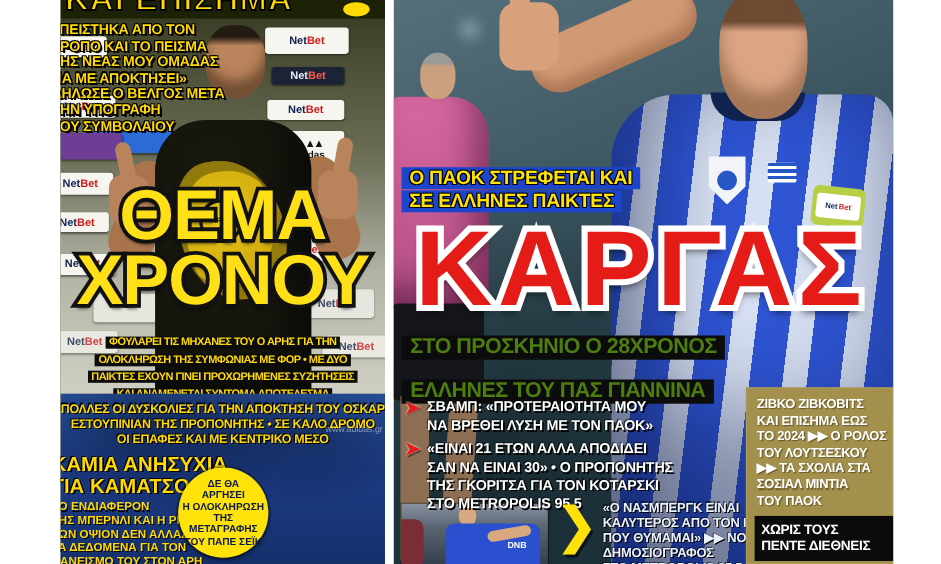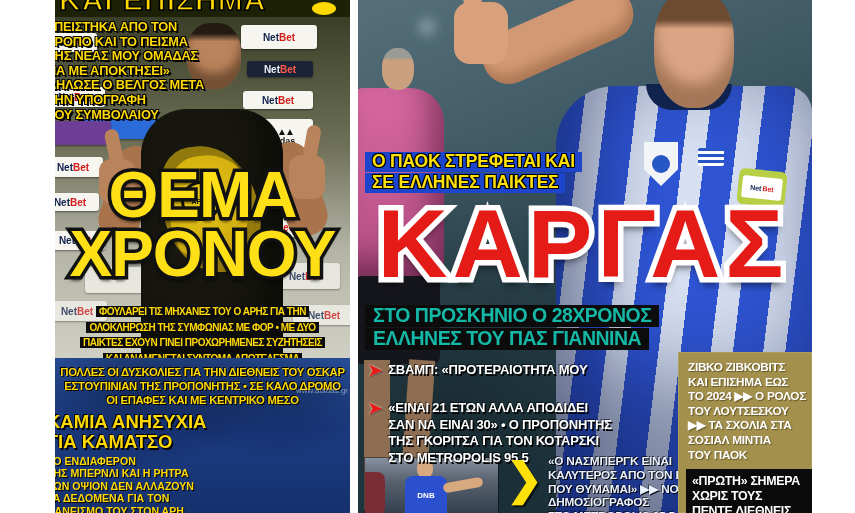--- a/index.html
+++ b/index.html
@@ -127,38 +127,38 @@
   .rp-kicker span{display:table;background:#1c45cc;color:#ffe10a;font-weight:bold;font-size:17.5px;
        line-height:17px;padding:1px 7px 2px;margin-bottom:1px;letter-spacing:-.2px;
        text-shadow:1px 1px 0 #000,-1px 1px 0 #000,1px -1px 0 #000,-1px -1px 0 #000;}
   
   .rp-headline{position:absolute;left:0;right:4px;top:196px;z-index:11;text-align:center;
        font-weight:bold;font-size:97px;line-height:.98;letter-spacing:5px;}
   .rp-headline .stroke{position:absolute;left:0;right:0;top:0;color:#fff;-webkit-text-stroke:11px #fff;
        text-shadow:0 7px 8px rgba(0,0,0,.65);}
   .rp-headline .fillR{position:relative;color:#e41b17;}
   .rp-deck{position:absolute;left:7px;top:305px;z-index:10;}
-  .rp-deck span{display:table;background:#0c0c0c;color:#14b8a6;font-weight:bold;font-size:19.5px;
-       line-height:19px;padding:1px 8px 2px;margin-bottom:1px;letter-spacing:-.5px;}
+  .rp-deck span{display:table;background:#0c0c0c;color:#4d7c0f;font-weight:bold;font-size:19.5px;
+       line-height:19px;padding:1px 8px 2px;margin-bottom:18px;letter-spacing:-.5px;}
   
   .rp-bullet{position:absolute;left:10px;z-index:10;display:flex;gap:6px;}
   .rp-bullet.b1{top:362px;}
   .rp-bullet.b2{top:400px;}
   .bullet-arrow{color:#e41b17;font-size:17px;line-height:17px;font-weight:bold;
        text-shadow:0 0 2px #fff,1px 1px 0 rgba(0,0,0,.6);}
   .rp-bullet .btxt{font-weight:bold;font-size:13px;line-height:16.6px;color:#fff;white-space:nowrap;
        letter-spacing:-.2px;text-shadow:1.5px 1.5px 0 #000,-1px -1px 0 rgba(0,0,0,.6);}
   
   .rp-mini{position:absolute;left:7px;top:458px;width:133px;height:55px;z-index:9;overflow:hidden;
        background:linear-gradient(#8891a0 0%,#5a6370 40%,#33404e 100%);box-shadow:0 0 0 1px rgba(0,0,0,.4);}
   .mini-maroon{position:absolute;left:-8px;top:14px;width:28px;height:44px;background:#7a2d35;border-radius:8px;}
   .mini-head{position:absolute;left:52px;top:2px;width:16px;height:18px;border-radius:45%;background:#d8a87f;}
   .mini-body{position:absolute;left:40px;top:18px;width:42px;height:38px;border-radius:8px 8px 0 0;
        background:#2b50cf;display:flex;align-items:center;justify-content:center;
-       color:#fff;font-weight:bold;font-size:8px;}
+       color:#fff;font-weight:bold;font-size:8px;padding-left:44px;}
   .mini-arm{position:absolute;left:78px;top:22px;width:40px;height:10px;background:#d8a87f;border-radius:5px;rotate:-10deg;}
   
   .rp-quote{position:absolute;left:148px;top:455px;z-index:10;display:flex;gap:5px;}
   .big-chevron{color:#ffe10a;font-size:44px;line-height:44px;font-weight:bold;margin-top:2px;
        text-shadow:2px 2px 0 rgba(0,0,0,.6);}
   .rp-quote .qtxt{font-weight:bold;font-size:11.8px;line-height:13.8px;color:#eaf1ff;white-space:nowrap;
        letter-spacing:-.2px;text-shadow:1px 1px 0 #000,-1px -1px 0 rgba(0,0,0,.55);}
   
   .rp-sidebar{position:absolute;left:320px;top:352px;width:134px;bottom:0;z-index:12;background:#a3904c;
        padding:8px 0 0 10px;box-sizing:border-box;box-shadow:inset 0 0 0 1px rgba(255,255,255,.12);}
@@ -277,35 +277,42 @@
 
   <div class="lp-subdeck">
     <div><span>ΦΟΥΛΑΡΕΙ ΤΙΣ ΜΗΧΑΝΕΣ ΤΟΥ Ο ΑΡΗΣ ΓΙΑ ΤΗΝ</span></div>
     <div><span>ΟΛΟΚΛΗΡΩΣΗ ΤΗΣ ΣΥΜΦΩΝΙΑΣ ΜΕ ΦΟΡ • ΜΕ ΔΥΟ</span></div>
     <div><span>ΠΑΙΚΤΕΣ ΕΧΟΥΝ ΓΙΝΕΙ ΠΡΟΧΩΡΗΜΕΝΕΣ ΣΥΖΗΤΗΣΕΙΣ</span></div>
     <div><span>ΚΑΙ ΑΝΑΜΕΝΕΤΑΙ ΣΥΝΤΟΜΑ ΑΠΟΤΕΛΕΣΜΑ</span></div>
   </div>
 
   <div class="lp-blue">
     <div class="lp-intro">
-      <div>ΠΟΛΛΕΣ ΟΙ ΔΥΣΚΟΛΙΕΣ ΓΙΑ ΤΗΝ ΔΙΕΘΝΕΙΣ ΤΟΥ ΟΣΚΑΡ</div>
+      <div>ΠΟΛΛΕΣ ΟΙ ΔΥΣΚΟΛΙΕΣ ΓΙΑ ΤΗΝ ΑΠΟΚΤΗΣΗ ΤΟΥ ΟΣΚΑΡ</div>
       <div>ΕΣΤΟΥΠΙΝΙΑΝ ΤΗΣ ΠΡΟΠΟΝΗΤΗΣ • ΣΕ ΚΑΛΟ ΔΡΟΜΟ</div>
       <div>ΟΙ ΕΠΑΦΕΣ ΚΑΙ ΜΕ ΚΕΝΤΡΙΚΟ ΜΕΣΟ</div>
     </div>
     <div class="lp-worry-title">
       <div>ΚΑΜΙΑ ΑΝΗΣΥΧΙΑ</div>
       <div>ΓΙΑ ΚΑΜΑΤΣΟ</div>
     </div>
     <div class="lp-worry-list">
       <div>ΤΟ ΕΝΔΙΑΦΕΡΟΝ</div>
       <div>ΤΗΣ ΜΠΕΡΝΛΙ ΚΑΙ Η ΡΗΤΡΑ</div>
       <div>ΤΩΝ ΟΨΙΟΝ ΔΕΝ ΑΛΛΑΖΟΥΝ</div>
       <div>ΤΑ ΔΕΔΟΜΕΝΑ ΓΙΑ ΤΟΝ</div>
       <div>ΔΑΝΕΙΣΜΟ ΤΟΥ ΣΤΟΝ ΑΡΗ</div>
 
+    </div>
+    <div class="lp-circle">
+      <div>ΔΕ ΘΑ</div>
+      <div>ΑΡΓΗΣΕΙ</div>
+      <div>Η ΟΛΟΚΛΗΡΩΣΗ</div>
+      <div>ΤΗΣ ΜΕΤΑΓΡΑΦΗΣ</div>
+      <div>ΤΟΥ ΠΑΠΕ ΣΕΪΚ</div>
     </div>
     <div class="lp-watermark">www.adidas.gr</div>
   </div>
 </div>
 
 <div class="page" id="right-page">
 
   <div class="bokeh" style="left:150px;top:30px;width:26px;height:26px;"></div>
   <div class="bokeh" style="left:60px;top:18px;width:18px;height:18px;"></div>
   <div class="ref-shirt"></div>
@@ -343,20 +350,21 @@
 
   <div class="rp-deck">
     <span>ΣΤΟ ΠΡΟΣΚΗΝΙΟ Ο 28ΧΡΟΝΟΣ</span>
     <span>ΕΛΛΗΝΕΣ ΤΟΥ ΠΑΣ ΓΙΑΝΝΙΝΑ</span>
   </div>
 
   <div class="rp-bullet b1">
     <span class="bullet-arrow">➤</span>
     <div class="btxt">
       <div>ΣΒΑΜΠ: «ΠΡΟΤΕΡΑΙΟΤΗΤΑ ΜΟΥ</div>
+      <div>ΝΑ ΒΡΕΘΕΙ ΛΥΣΗ ΜΕ ΤΟΝ ΠΑΟΚ»</div>
     </div>
   </div>
 
   <div class="rp-bullet b2">
     <span class="bullet-arrow">➤</span>
     <div class="btxt">
       <div>«ΕΙΝΑΙ 21 ΕΤΩΝ ΑΛΛΑ ΑΠΟΔΙΔΕΙ</div>
       <div>ΣΑΝ ΝΑ ΕΙΝΑΙ 30» • Ο ΠΡΟΠΟΝΗΤΗΣ</div>
       <div>ΤΗΣ ΓΚΟΡΙΤΣΑ ΓΙΑ ΤΟΝ ΚΟΤΑΡΣΚΙ</div>
       <div>ΣΤΟ METROPOLIS 95,5</div>
@@ -387,19 +395,18 @@
     <div class="sb-gold">
       <div>ΖΙΒΚΟ ΖΙΒΚΟΒΙΤΣ</div>
       <div>ΚΑΙ ΕΠΙΣΗΜΑ ΕΩΣ</div>
       <div>ΤΟ 2024 ▶▶ Ο ΡΟΛΟΣ</div>
       <div>ΤΟΥ ΛΟΥΤΣΕΣΚΟΥ</div>
       <div>▶▶ ΤΑ ΣΧΟΛΙΑ ΣΤΑ</div>
       <div>ΣΟΣΙΑΛ ΜΙΝΤΙΑ</div>
       <div>ΤΟΥ ΠΑΟΚ</div>
     </div>
     <div class="sb-black">
-      <div>«ΠΡΩΤΗ» ΣΗΜΕΡΑ</div>
       <div>ΧΩΡΙΣ ΤΟΥΣ</div>
       <div>ΠΕΝΤΕ ΔΙΕΘΝΕΙΣ</div>
     </div>
 
   </div>
 </div>
 
 </body></html>

